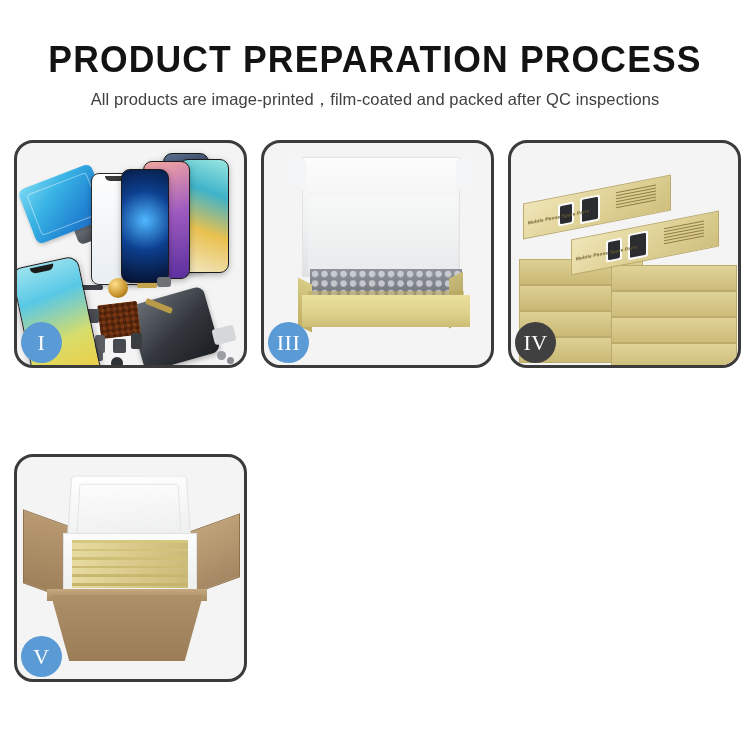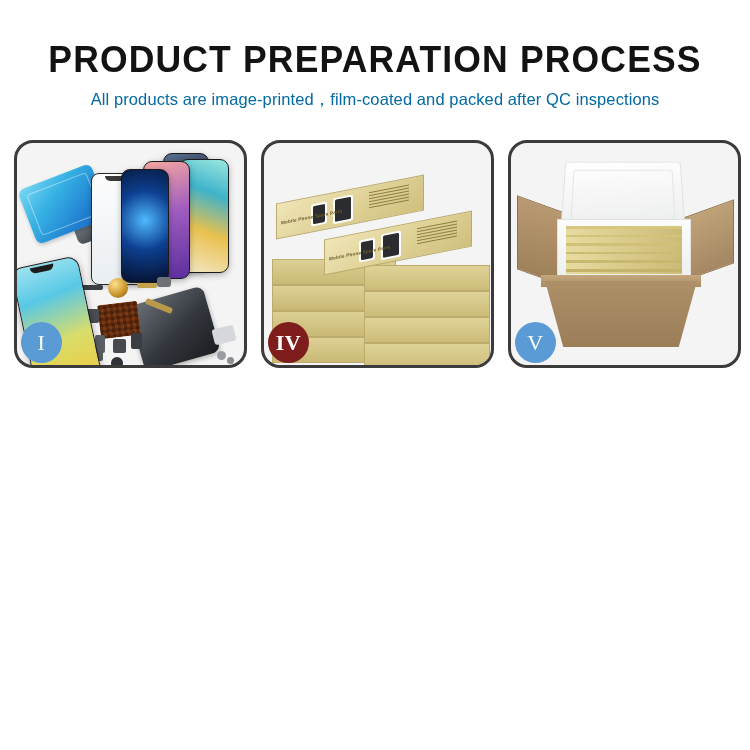--- a/index.html
+++ b/index.html
@@ -20,21 +20,21 @@
     font-weight:bold;
     letter-spacing:1.2px;
     color:#131313;
     margin-top:41px;
     line-height:1;
     transform:scaleX(.96);
   }
   .subtitle{
     text-align:center;
     font-size:16.5px;
-    color:#0369a1;
+    color:#404040;
     margin-top:13px;
     line-height:1;
     letter-spacing:.1px;
   }
 
   
   .grid{
     position:absolute;
     left:14px;top:140px;
     width:723px;height:540px;
@@ -61,21 +61,21 @@
     width:41px;height:41px;
     border-radius:50%;
     background:#5a9bd5;
     color:#ffffff;
     font-family:"Liberation Serif", serif;
     font-size:22px;
     display:flex;align-items:center;justify-content:center;
     letter-spacing:.5px;
     z-index:9;
   }
-  .badge.d{background:#7f1d1d;font-weight:bold;}
+  .badge.d{background:#404040;}
 
   
   .p1 .adhesive{
     position:absolute;left:8px;top:32px;width:78px;height:58px;
     background:linear-gradient(145deg,#79d8f2 0%,#37b2e4 35%,#1f7fd0 75%,#2a62b8 100%);
     border-radius:7px;
     transform:rotate(-21deg);
     box-shadow:0 2px 4px rgba(0,0,0,.2);
   }
   .p1 .adhesive:after{
@@ -367,20 +367,32 @@
         <div class="flex f11"></div>
         <div class="flex f12"></div>
         <div class="flex f13"></div>
         <div class="flex f14"></div>
         <div class="ph-big"></div>
       </div>
       <div class="badge">I</div>
     </div>
 
 
+    <div class="card p3">
+      <div class="scene">
+        <div class="lid"></div>
+        <div class="foam"></div>
+        <div class="bubble"></div>
+        <div class="boxleft"></div>
+        <div class="boxright"></div>
+        <div class="boxrim"></div>
+        <div class="boxfront"></div>
+      </div>
+      <div class="badge">III</div>
+    </div>
 
     <div class="card p4">
       <div class="scene">
         <div class="stack">
 
           <div class="lower" style="top:176px"></div>
           <div class="lower" style="top:150px"></div>
           <div class="lower" style="top:124px"></div>
           <div class="lower" style="top:98px"></div>
           <div class="lower2" style="top:182px"></div>

